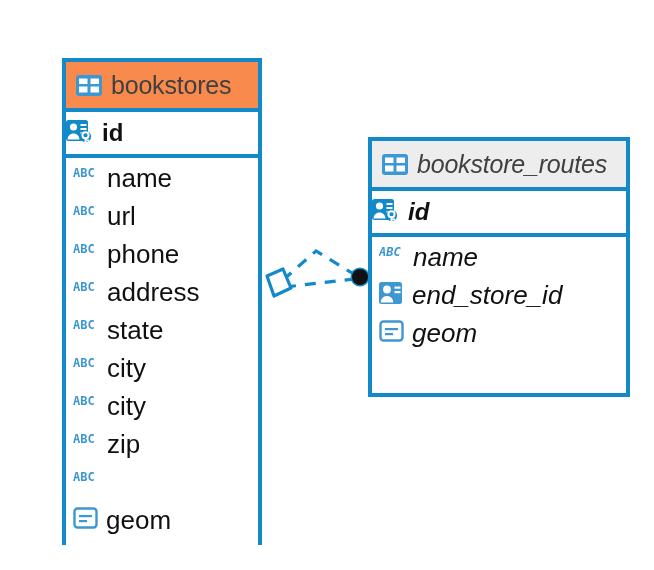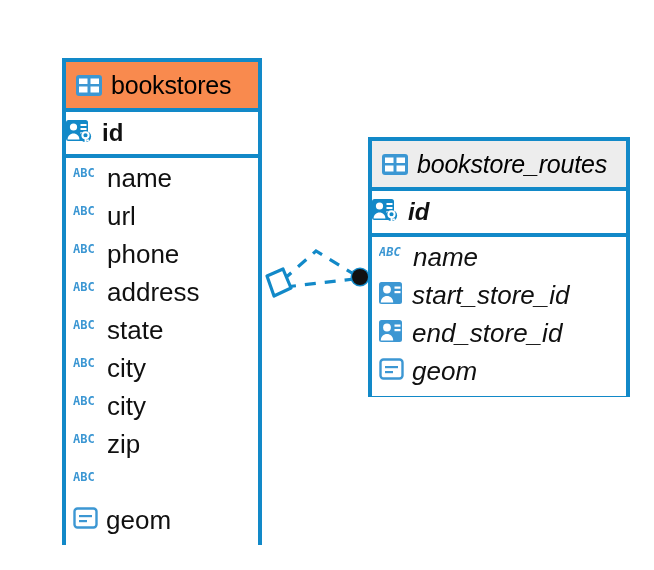--- a/index.html
+++ b/index.html
@@ -33,21 +33,21 @@
     height: 50px;
     display: flex;
     align-items: center;
     padding-left: 10px;
     border-bottom: 4px solid #1289C8;
   }
   .entity-header.orange { background: #F98A4E; }
   .entity-header.grey   { background: #EDEDED; }
   .entity-title {
     font-size: 25px;
-    color: #000000;
+    color: #404040;
     margin-left: 9px;
     letter-spacing: -0.2px;
     white-space: nowrap;
   }
 
   .pk-row {
     box-sizing: border-box;
     height: 46px;
     display: flex;
     align-items: center;
@@ -282,43 +282,31 @@
 
     <div class="field-row">
       <span class="icn icn-abc">
         <svg viewBox="0 0 26 14" xmlns="http://www.w3.org/2000/svg">
           <text x="0" y="11.5" font-family="'DejaVu Sans Mono', monospace" font-size="12" font-weight="bold" fill="#3C97D3">ABC</text>
         </svg>
       </span>
       <span class="field-label">name</span>
     </div>
 
+
     <div class="field-row">
       <span class="icn icn-fk">
         <svg viewBox="0 0 25 22" xmlns="http://www.w3.org/2000/svg">
           <rect x="0" y="0" width="23" height="22" rx="2.5" fill="#3C97D3"></rect>
           <circle cx="8" cy="7.5" r="3.9" fill="#ffffff"></circle>
           <path d="M1.8 20.5c0-3.8 2.8-6.4 6.2-6.4s6.2 2.6 6.2 6.4z" fill="#ffffff"></path>
           <rect x="15.5" y="4.5" width="6" height="2.2" fill="#ffffff"></rect>
           <rect x="15.5" y="9" width="6" height="2.2" fill="#ffffff"></rect>
         </svg>
       </span>
-      <span class="field-label">start_store_id</span>
-    </div>
-
-    <div class="field-row">
-      <span class="icn icn-fk">
-        <svg viewBox="0 0 25 22" xmlns="http://www.w3.org/2000/svg">
-          <rect x="0" y="0" width="23" height="22" rx="2.5" fill="#3C97D3"></rect>
-          <circle cx="8" cy="7.5" r="3.9" fill="#ffffff"></circle>
-          <path d="M1.8 20.5c0-3.8 2.8-6.4 6.2-6.4s6.2 2.6 6.2 6.4z" fill="#ffffff"></path>
-          <rect x="15.5" y="4.5" width="6" height="2.2" fill="#ffffff"></rect>
-          <rect x="15.5" y="9" width="6" height="2.2" fill="#ffffff"></rect>
-        </svg>
-      </span>
       <span class="field-label">end_store_id</span>
     </div>
 
     <div class="field-row">
       <span class="icn icn-geom">
         <svg viewBox="0 0 25 22" xmlns="http://www.w3.org/2000/svg">
           <rect x="1.5" y="1.5" width="22" height="19" rx="3" fill="#ffffff" stroke="#3C97D3" stroke-width="2.4"></rect>
           <rect x="6" y="8" width="13" height="2.2" fill="#3C97D3"></rect>
           <rect x="6" y="13" width="8" height="2.2" fill="#3C97D3"></rect>
         </svg>

